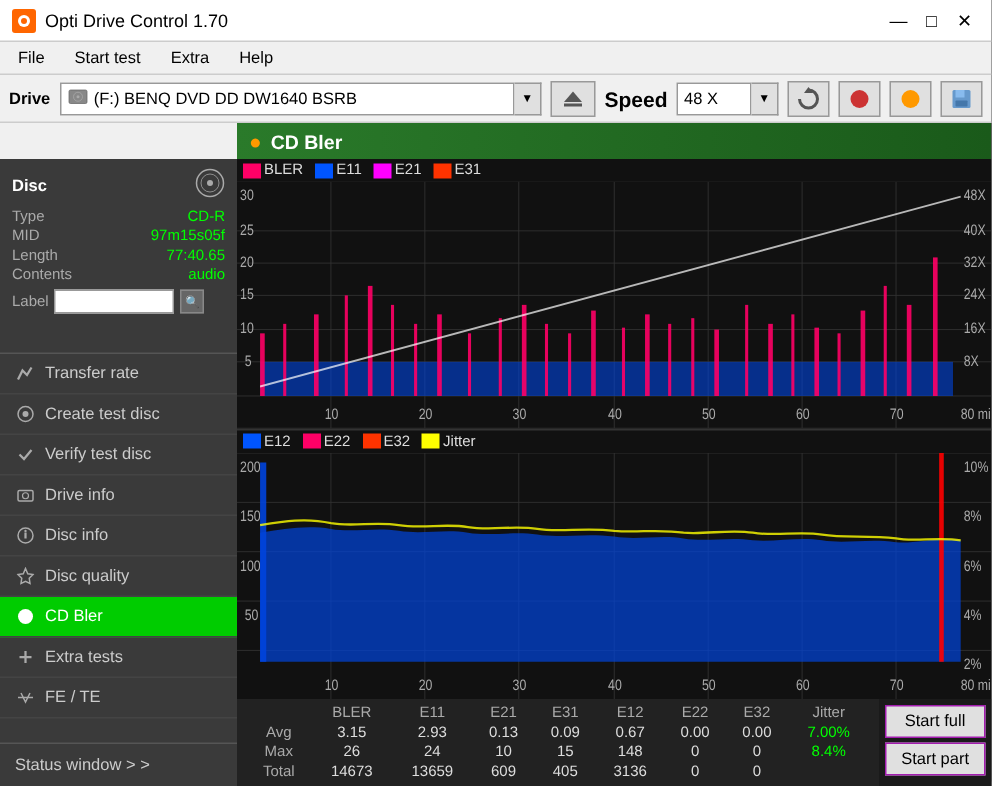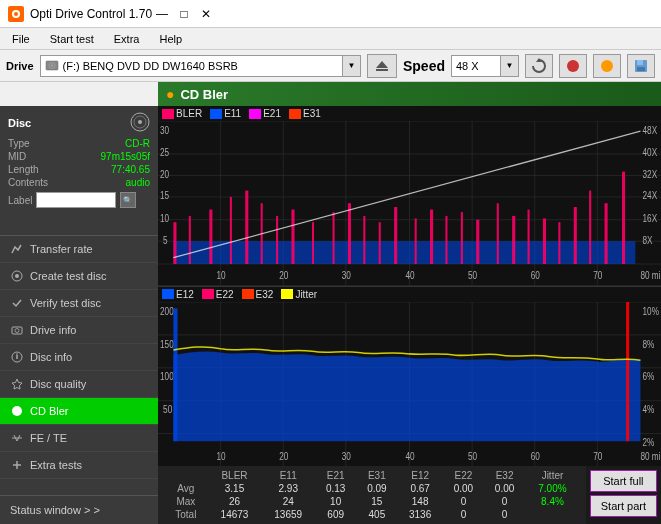--- a/index.html
+++ b/index.html
@@ -3,21 +3,21 @@
   <meta charset="utf-8">
   <style>
     * { box-sizing: border-box; margin: 0; padding: 0; }
     body { font-family: 'Segoe UI', Tahoma, sans-serif; font-size: 11px; background: #f0f0f0; width: 661px; height: 524px; overflow: hidden; }
     
     
     .title-bar {
       background: #fff;
       display: flex;
       align-items: center;
-      justify-content: flex-start;
+      justify-content: space-between;
       padding: 4px 8px;
       border-bottom: 1px solid #ccc;
       height: 28px;
     }
     .title-bar-left { display: flex; align-items: center; gap: 6px; font-size: 12px; font-weight: 500; }
     .title-bar-icon { width: 16px; height: 16px; background: #ff6600; border-radius: 2px; display: flex; align-items: center; justify-content: center; color: white; font-size: 8px; font-weight: bold; }
     .title-bar-controls { display: flex; gap: 2px; }
     .title-bar-btn { width: 20px; height: 18px; border: none; background: transparent; cursor: pointer; font-size: 12px; display: flex; align-items: center; justify-content: center; }
 
     
@@ -304,34 +304,34 @@
       <span class="nav-icon">
         <svg width="12" height="12" viewBox="0 0 12 12">
             <circle cx="6" cy="6" r="5" fill="white"></circle>
           </svg>
       </span>
       <span>CD Bler</span>
     </div>
     <div class="nav-item">
       <span class="nav-icon">
         <svg width="12" height="12" viewBox="0 0 12 12">
+            <line x1="6" y1="2" x2="6" y2="10" stroke="#aaa" stroke-width="1.5"></line>
+            <line x1="2" y1="6" x2="10" y2="6" stroke="#aaa" stroke-width="1.5"></line>
+          </svg>
+      </span>
+      <span>Extra tests</span>
+    </div>
+    <div class="nav-item">
+      <span class="nav-icon">
+        <svg width="12" height="12" viewBox="0 0 12 12">
             <line x1="1" y1="6" x2="11" y2="6" stroke="#aaa" stroke-width="1"></line>
             <polyline points="3,3 6,9 9,3" fill="none" stroke="#aaa" stroke-width="1"></polyline>
           </svg>
       </span>
       <span>FE / TE</span>
-    </div>
-    <div class="nav-item">
-      <span class="nav-icon">
-        <svg width="12" height="12" viewBox="0 0 12 12">
-            <line x1="6" y1="2" x2="6" y2="10" stroke="#aaa" stroke-width="1.5"></line>
-            <line x1="2" y1="6" x2="10" y2="6" stroke="#aaa" stroke-width="1.5"></line>
-          </svg>
-      </span>
-      <span>Extra tests</span>
     </div>
 
     <div style="flex:1;"></div>
 
     <div class="status-window-btn">
       <span>Status window &gt; &gt;</span>
     </div>
   </div>
 
   <div class="content-area">

